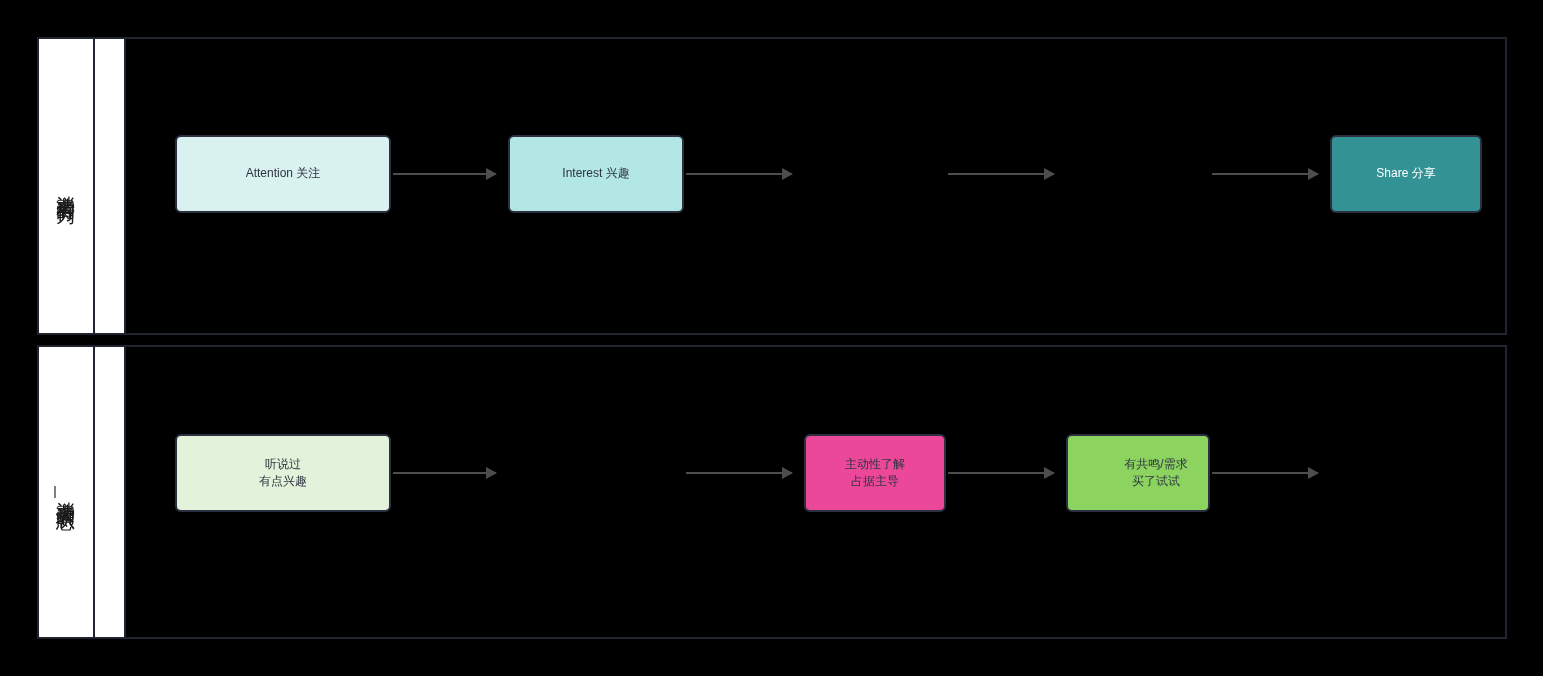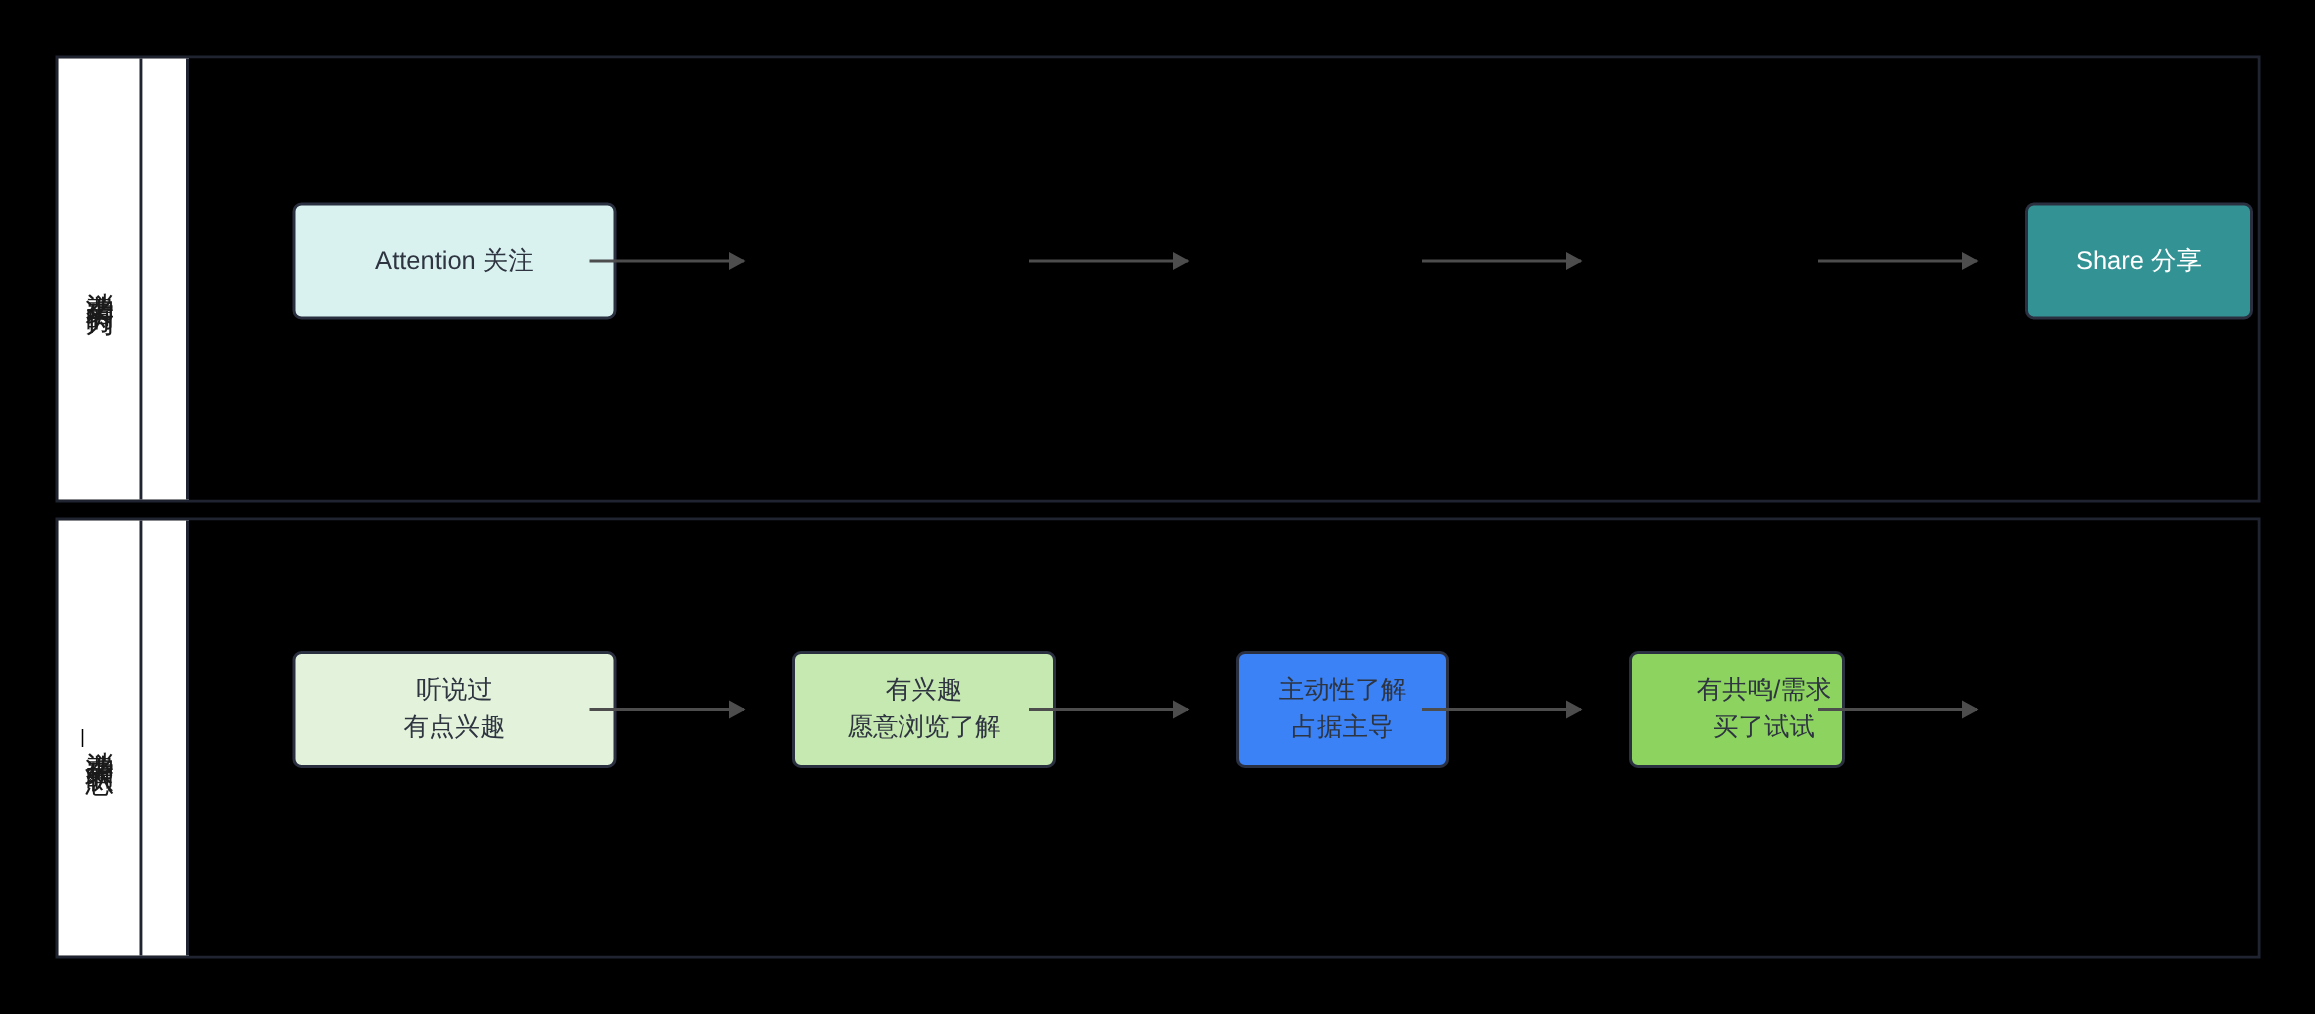--- a/index.html
+++ b/index.html
@@ -75,26 +75,25 @@
   
   .node {
     position: absolute;
     box-sizing: border-box;
     border: 2px solid #14b8a6;
     border-radius: 6px;
     display: flex;
     align-items: center;
     justify-content: center;
     text-align: center;
-    font-size: 17px;
+    font-size: 12px;
     line-height: 1.45;
     color: #2e3440;
     white-space: pre-line;
     box-shadow: 0 1px 2px rgba(0,0,0,0.35);
-    margin-left: 20px;
   }
   .row-behavior .node { height: 78px; top: 96px; }
   .row-state    .node { height: 78px; top: 87px; }
 
   
   .slot-1 { left: 49px;  width: 216px; }
   .slot-2 { left: 382px; width: 176px; }
   .slot-3 { left: 678px; width: 142px; }
   .slot-4 { left: 940px; width: 144px; }
   .slot-5 { left: 1204px; width: 152px; }
@@ -131,20 +130,21 @@
   <div class="lane lane-1" style="border-color: rgb(31, 36, 48);">
     <div class="lane-title" style="border-right-color: rgb(31, 36, 48); background: rgb(255, 255, 255);">
       <span>消费者的行为</span>
     </div>
     <div class="lane-subcol" style="border-right-color: rgb(31, 36, 48); background: rgb(255, 255, 255);"></div>
     <div class="lane-body row-behavior">
 
       <div class="node slot-1" style="background: rgb(217, 242, 240); color: rgb(46, 52, 64); border-color: rgb(42, 48, 64);">Attention 关注</div>
       <div class="arrow arr-1" style="background: rgb(77, 77, 77);"></div>
 
+      <div class="node slot-2" style="background: rgb(178, 231, 229); color: rgb(46, 52, 64); border-color: rgb(42, 48, 64);">Interest 兴趣</div>
       <div class="arrow arr-2" style="background: rgb(77, 77, 77);"></div>
 
       <div class="arrow arr-3" style="background: rgb(77, 77, 77);"></div>
 
       <div class="arrow arr-4" style="background: rgb(77, 77, 77);"></div>
 
       <div class="node slot-5" style="background: rgb(51, 146, 148); color: rgb(255, 255, 255); border-color: rgb(42, 48, 64);">Share 分享</div>
     </div>
   </div>
 
@@ -152,25 +152,23 @@
     <div class="lane-title" style="border-right-color: rgb(31, 36, 48); background: rgb(255, 255, 255);">
       <span>消费者的状态</span>
     </div>
     <div class="lane-subcol" style="border-right-color: rgb(31, 36, 48); background: rgb(255, 255, 255);"></div>
     <div class="lane-body row-state">
 
       <div class="node slot-1" style="background: rgb(227, 242, 218); color: rgb(46, 52, 64); border-color: rgb(42, 48, 64);">听说过
 有点兴趣</div>
       <div class="arrow arr-1" style="background: rgb(77, 77, 77);"></div>
 
-      <div class="node slot-2" style="background: rgb(198, 232, 177); color: rgb(46, 52, 64); border-color: rgb(42, 48, 64);">有兴趣
-愿意浏览了解</div>
       <div class="arrow arr-2" style="background: rgb(77, 77, 77);"></div>
 
-      <div class="node slot-3" style="background: #3b82f6; color: rgb(46, 52, 64); border-color: rgb(42, 48, 64);">主动性了解
+      <div class="node slot-3" style="background: #ec4899; color: rgb(46, 52, 64); border-color: rgb(42, 48, 64);">主动性了解
 占据主导</div>
       <div class="arrow arr-3" style="background: rgb(77, 77, 77);"></div>
 
       <div class="node slot-4" style="background: rgb(140, 212, 95); color: rgb(46, 52, 64); border-color: rgb(42, 48, 64); padding-left: 36px;">有共鸣/需求
 买了试试</div>
       <div class="arrow arr-4" style="background: rgb(77, 77, 77);"></div>
 
     </div>
   </div>
 

